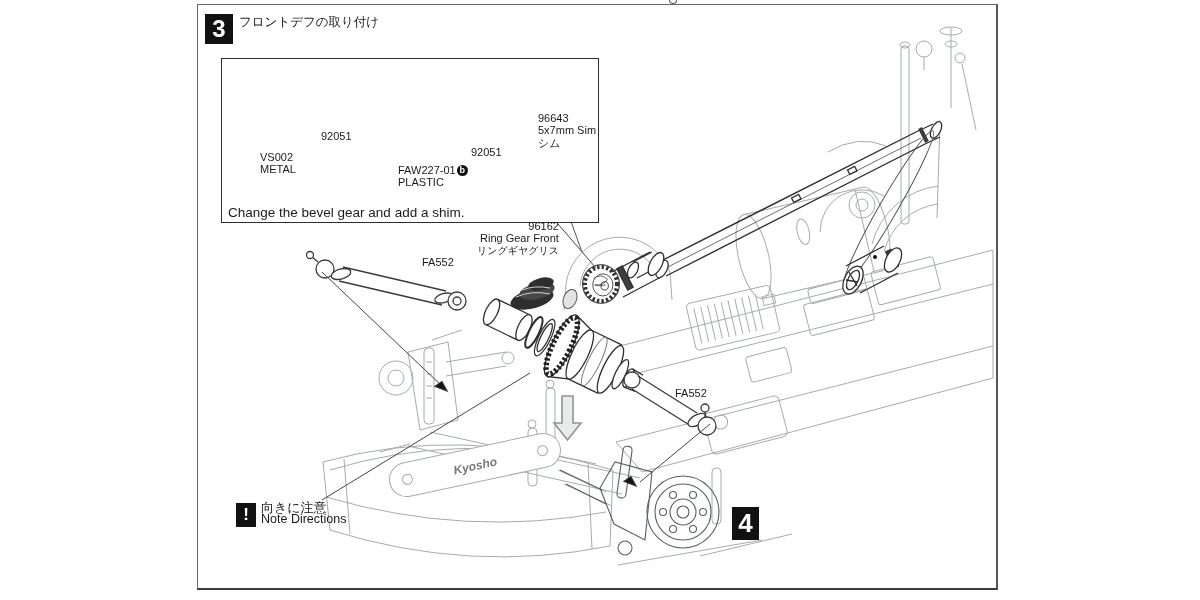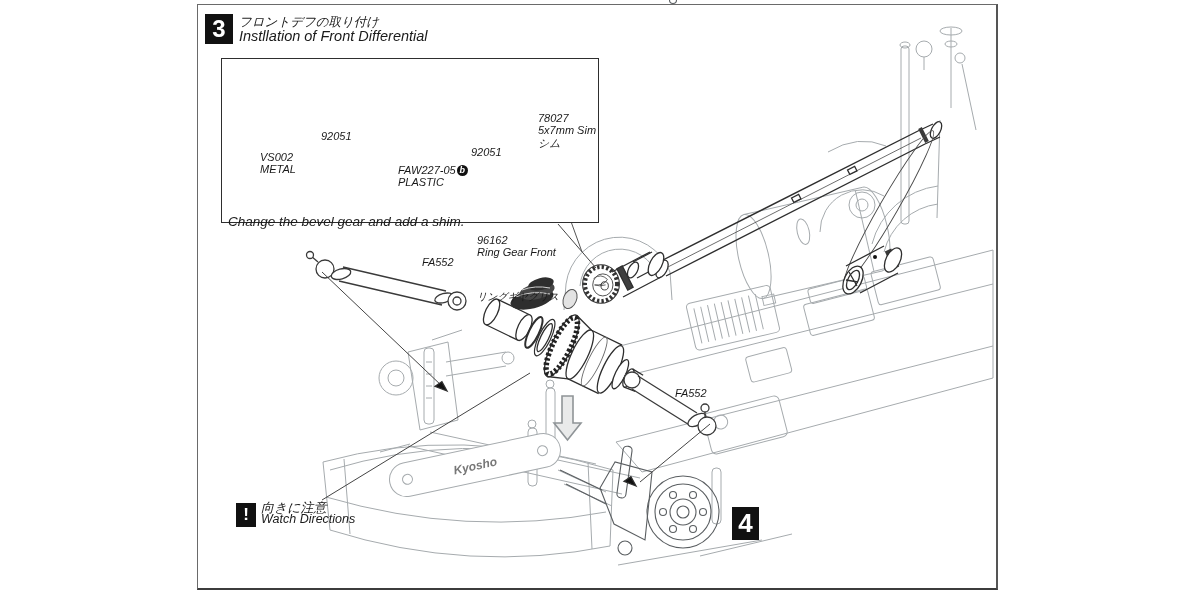--- a/index.html
+++ b/index.html
@@ -3,28 +3,28 @@
 <meta charset="utf-8">
 <style>
   html,body{margin:0;padding:0;background:#ffffff;}
   .page{position:relative;width:1200px;height:600px;background:#ffffff;overflow:hidden;
         font-family:"Liberation Sans",sans-serif;color:#1a1a1a;}
   .frame{position:absolute;left:197px;top:4px;width:801px;height:586px;
          border:1px solid #6a6a6a;border-bottom:2px solid #3c3c3c;border-right:2px solid #555;box-sizing:border-box;}
   .inset-box{position:absolute;left:221px;top:58px;width:378px;height:165px;
              border:1px solid #2e2e2e;box-sizing:border-box;background:#fff;}
   svg.art{position:absolute;left:0;top:0;}
-  .lbl{position:absolute;white-space:nowrap;line-height:1.12;font-style:italic;}
-  .f11{font-size:11px;} .f10{font-size:10px;margin-top:32px;}
+  .lbl{position:absolute;white-space:nowrap;line-height:1.12;}
+  .f11{font-size:11px;} .f10{font-size:10px;}
   .stepbox{position:absolute;background:#111;color:#fff;display:flex;align-items:center;justify-content:center;
            font-weight:bold;}
   .hdr-jp{position:absolute;left:239px;top:15px;font-size:12.5px;}
   .hdr-en{position:absolute;left:239px;top:28px;font-size:14.5px;}
   .cap-jp{position:absolute;left:228px;top:191px;font-size:12.5px;}
-  .cap-en{position:absolute;left:228px;top:214px;font-size:13.5px;}
+  .cap-en{position:absolute;left:228px;top:205px;font-size:13.5px;}
   .badge-b{display:inline-block;width:11px;height:11px;background:#111;color:#fff;border-radius:50%;
            font-size:9px;font-weight:bold;text-align:center;line-height:11px;vertical-align:1px;margin-left:1px;}
   .note-jp{position:absolute;left:261px;top:501px;font-size:13px;}
   .note-en{position:absolute;left:261px;top:512px;font-size:12.5px;}
   .s4-jp{position:absolute;left:766px;top:508px;font-size:12.5px;}
   .s4-en{position:absolute;left:766px;top:523px;font-size:13.5px;}
 </style>
 </head>
 <body>
 
@@ -296,50 +296,49 @@
       </g>
     </g>
   </svg>
 
   <div class="inset-box"></div>
 
   <div class="stepbox" style="left:205px;top:14px;width:28px;height:30px;font-size:24px;">
     <span>3</span>
   </div>
   <div class="hdr-jp lbl">フロントデフの取り付け</div>
-  <div class="hdr-en lbl">Instllation of Front Differential</div>
 
   <div class="lbl f11" style="left:260px;top:151px;">
     <div>VS002</div>
     <div>METAL</div>
   </div>
   <div class="lbl f11" style="left:321px;top:130px;">92051</div>
   <div class="lbl f11" style="left:398px;top:164px;">
-    <div><span>FAW227-05</span><span class="badge-b">b</span></div>
+    <div><span>FAW227-01</span><span class="badge-b">b</span></div>
     <div>PLASTIC</div>
   </div>
   <div class="lbl f11" style="left:471px;top:146px;">92051</div>
   <div class="lbl f11" style="left:538px;top:112px;">
-    <div>78027</div>
+    <div>96643</div>
     <div>5x7mm Sim</div>
     <div>シム</div>
   </div>
   <div class="cap-en lbl">Change the bevel gear and add a shim.</div>
 
-  <div class="lbl f11" style="left:477px;top:234px;">
+  <div class="lbl f11" style="left:477px;top:220px;text-align:right;">
     <div>96162</div>
     <div>Ring Gear Front</div>
     <div class="f10">リングギヤグリス</div>
   </div>
   <div class="lbl f11" style="left:422px;top:256px;">FA552</div>
   <div class="lbl f11" style="left:675px;top:387px;">FA552</div>
 
   <div class="stepbox" style="left:236px;top:503px;width:20px;height:24px;font-size:17px;">
     <span>!</span>
   </div>
   <div class="note-jp lbl">向きに注意</div>
-  <div class="note-en lbl">Watch Directions</div>
+  <div class="note-en lbl">Note Directions</div>
 
   <div class="stepbox" style="left:732px;top:507px;width:27px;height:33px;font-size:26px;">
     <span>4</span>
   </div>
 
 </div>
 
 </body></html>

